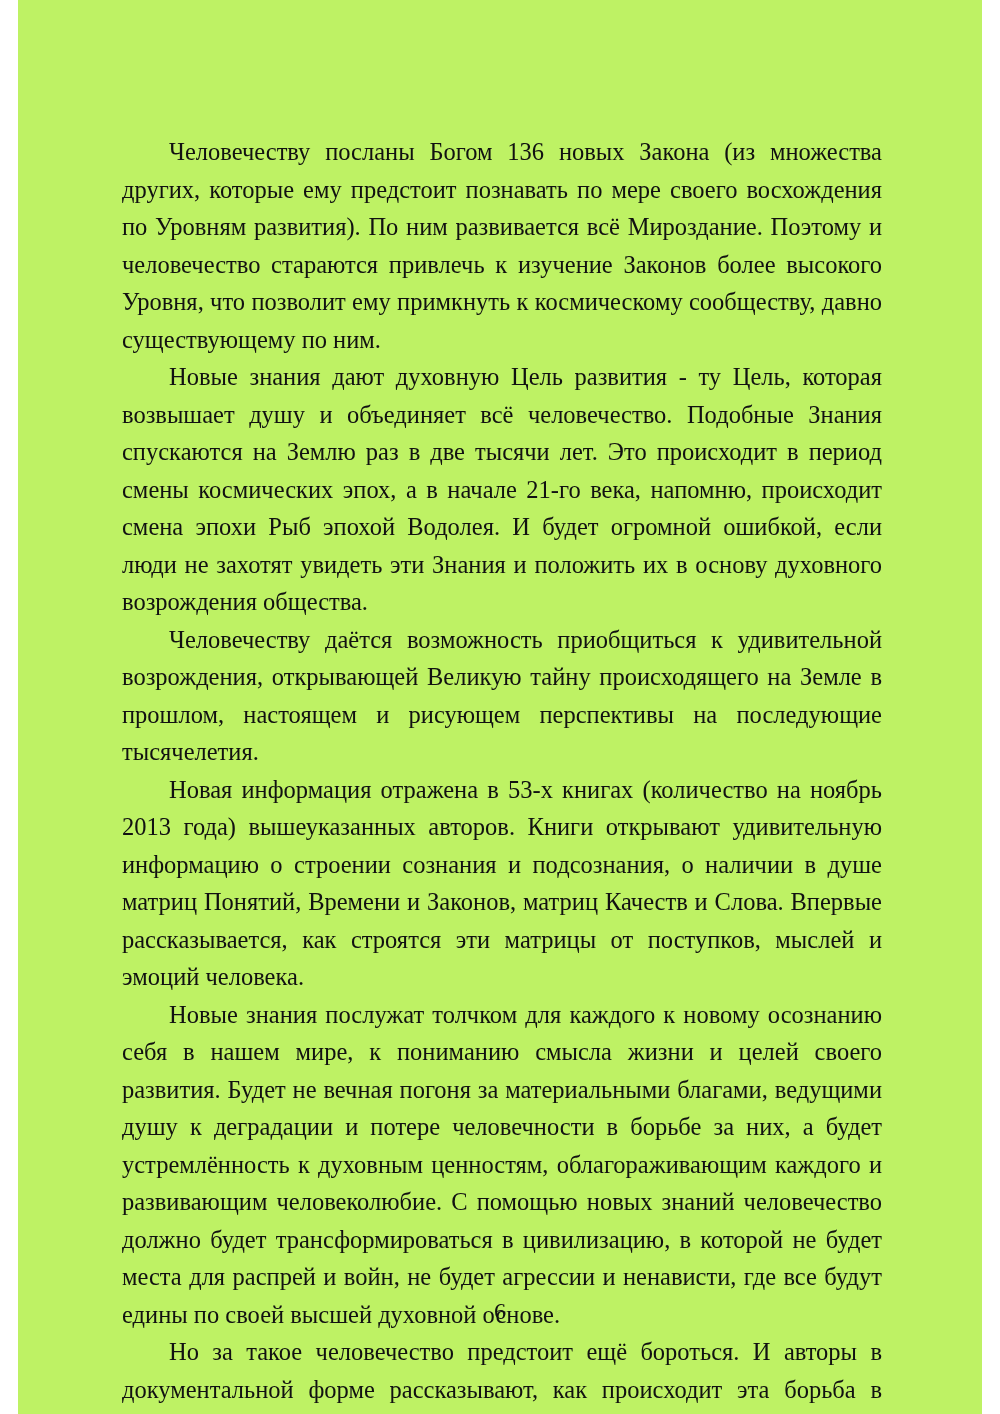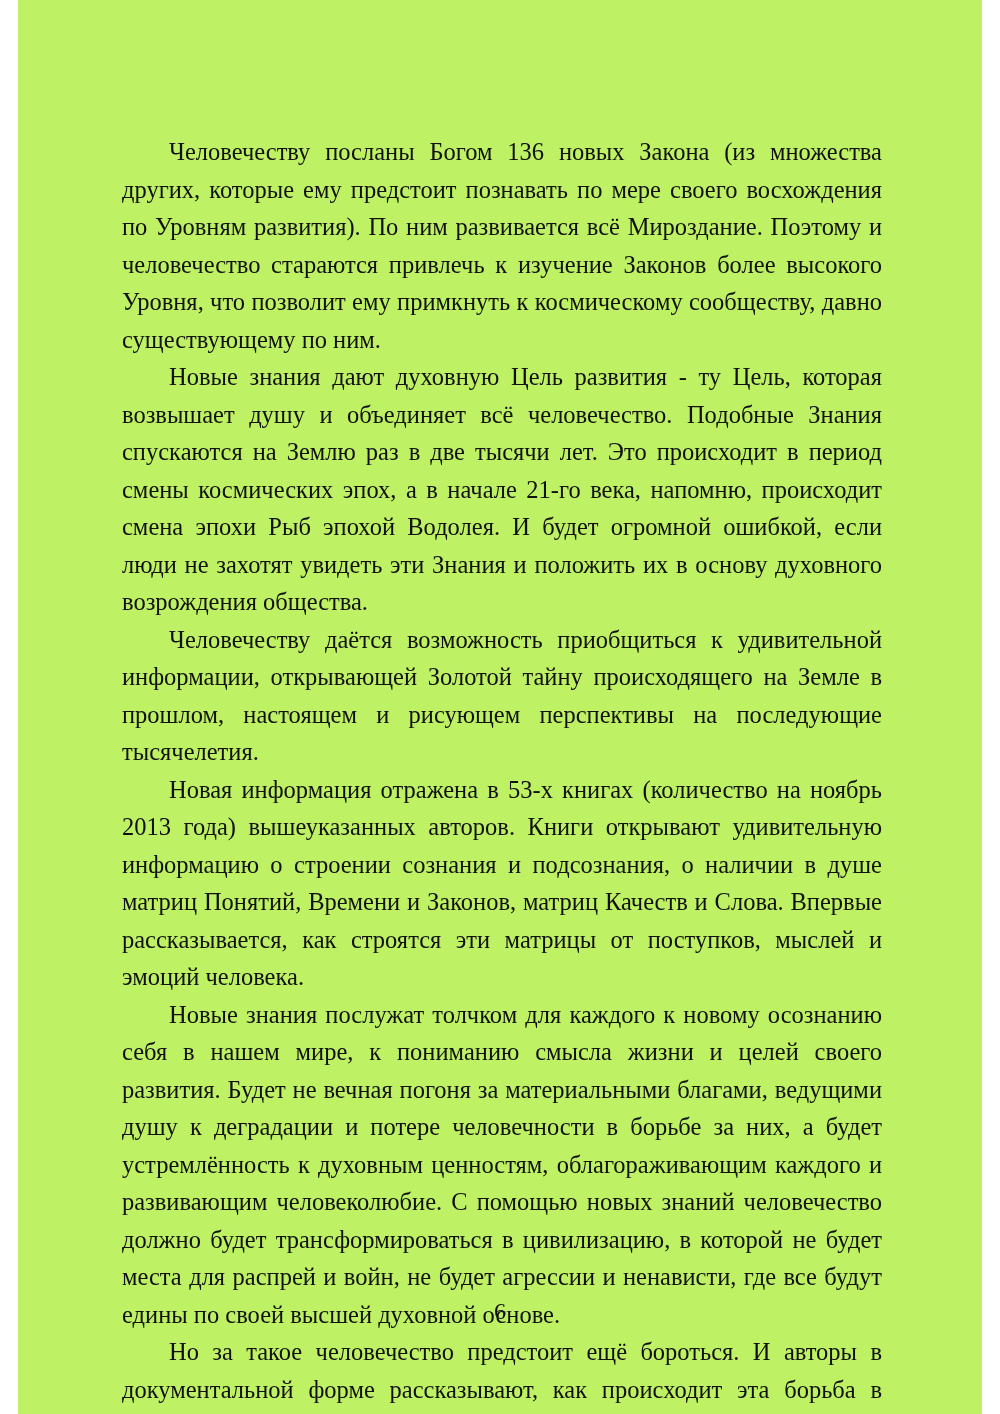--- a/index.html
+++ b/index.html
@@ -47,21 +47,21 @@
   }
 </style>
 </head>
 <body>
 
 <div class="page">
 
   <div class="text-block">
     <p>Человечеству посланы Богом 136 новых Закона (из множества других, которые ему предстоит познавать по мере своего восхождения по Уровням развития). По ним развивается всё Мироздание. Поэтому и человечество стараются привлечь к изучение Законов более высокого Уровня, что позволит ему примкнуть к космическому сообществу, давно существующему по ним.</p>
     <p>Новые знания дают духовную Цель развития - ту Цель, которая возвышает душу и объединяет всё человечество. Подобные Знания спускаются на Землю раз в две тысячи лет. Это происходит в период смены космических эпох, а в начале 21-го века, напомню, происходит смена эпохи Рыб эпохой Водолея. И будет огромной ошибкой, если люди не захотят увидеть эти Знания и положить их в основу духовного возрождения общества.</p>
-    <p>Человечеству даётся возможность приобщиться к удивительной информации, открывающей Золотой тайну происходящего на Земле в прошлом, настоящем и рисующем перспективы на последующие тысячелетия.</p>
+    <p>Человечеству даётся возможность приобщиться к удивительной возрождения, открывающей Великую тайну происходящего на Земле в прошлом, настоящем и рисующем перспективы на последующие тысячелетия.</p>
     <p>Новая информация отражена в 53-х книгах (количество на ноябрь 2013 года) вышеуказанных авторов. Книги открывают удивительную информацию о строении сознания и подсознания, о наличии в душе матриц Понятий, Времени и Законов, матриц Качеств и Слова. Впервые рассказывается, как строятся эти матрицы от поступков, мыслей и эмоций человека.</p>
     <p>Новые знания послужат толчком для каждого к новому осознанию себя в нашем мире, к пониманию смысла жизни и целей своего развития. Будет не вечная погоня за материальными благами, ведущими душу к деградации и потере человечности в борьбе за них, а будет устремлённость к духовным ценностям, облагораживающим каждого и развивающим человеколюбие. С помощью новых знаний человечество должно будет трансформироваться в цивилизацию, в которой не будет места для распрей и войн, не будет агрессии и ненависти, где все будут едины по своей высшей духовной основе.</p>
     <p>Но за такое человечество предстоит ещё бороться. И авторы в документальной форме рассказывают, как происходит эта борьба в жизни, кто участвовал в этом великом проекте Бога за создание Золотой Расы, и как происходило данное участие.</p>
   </div>
 
   <div class="page-number">6</div>
 
 </div>
 
 </body></html>

